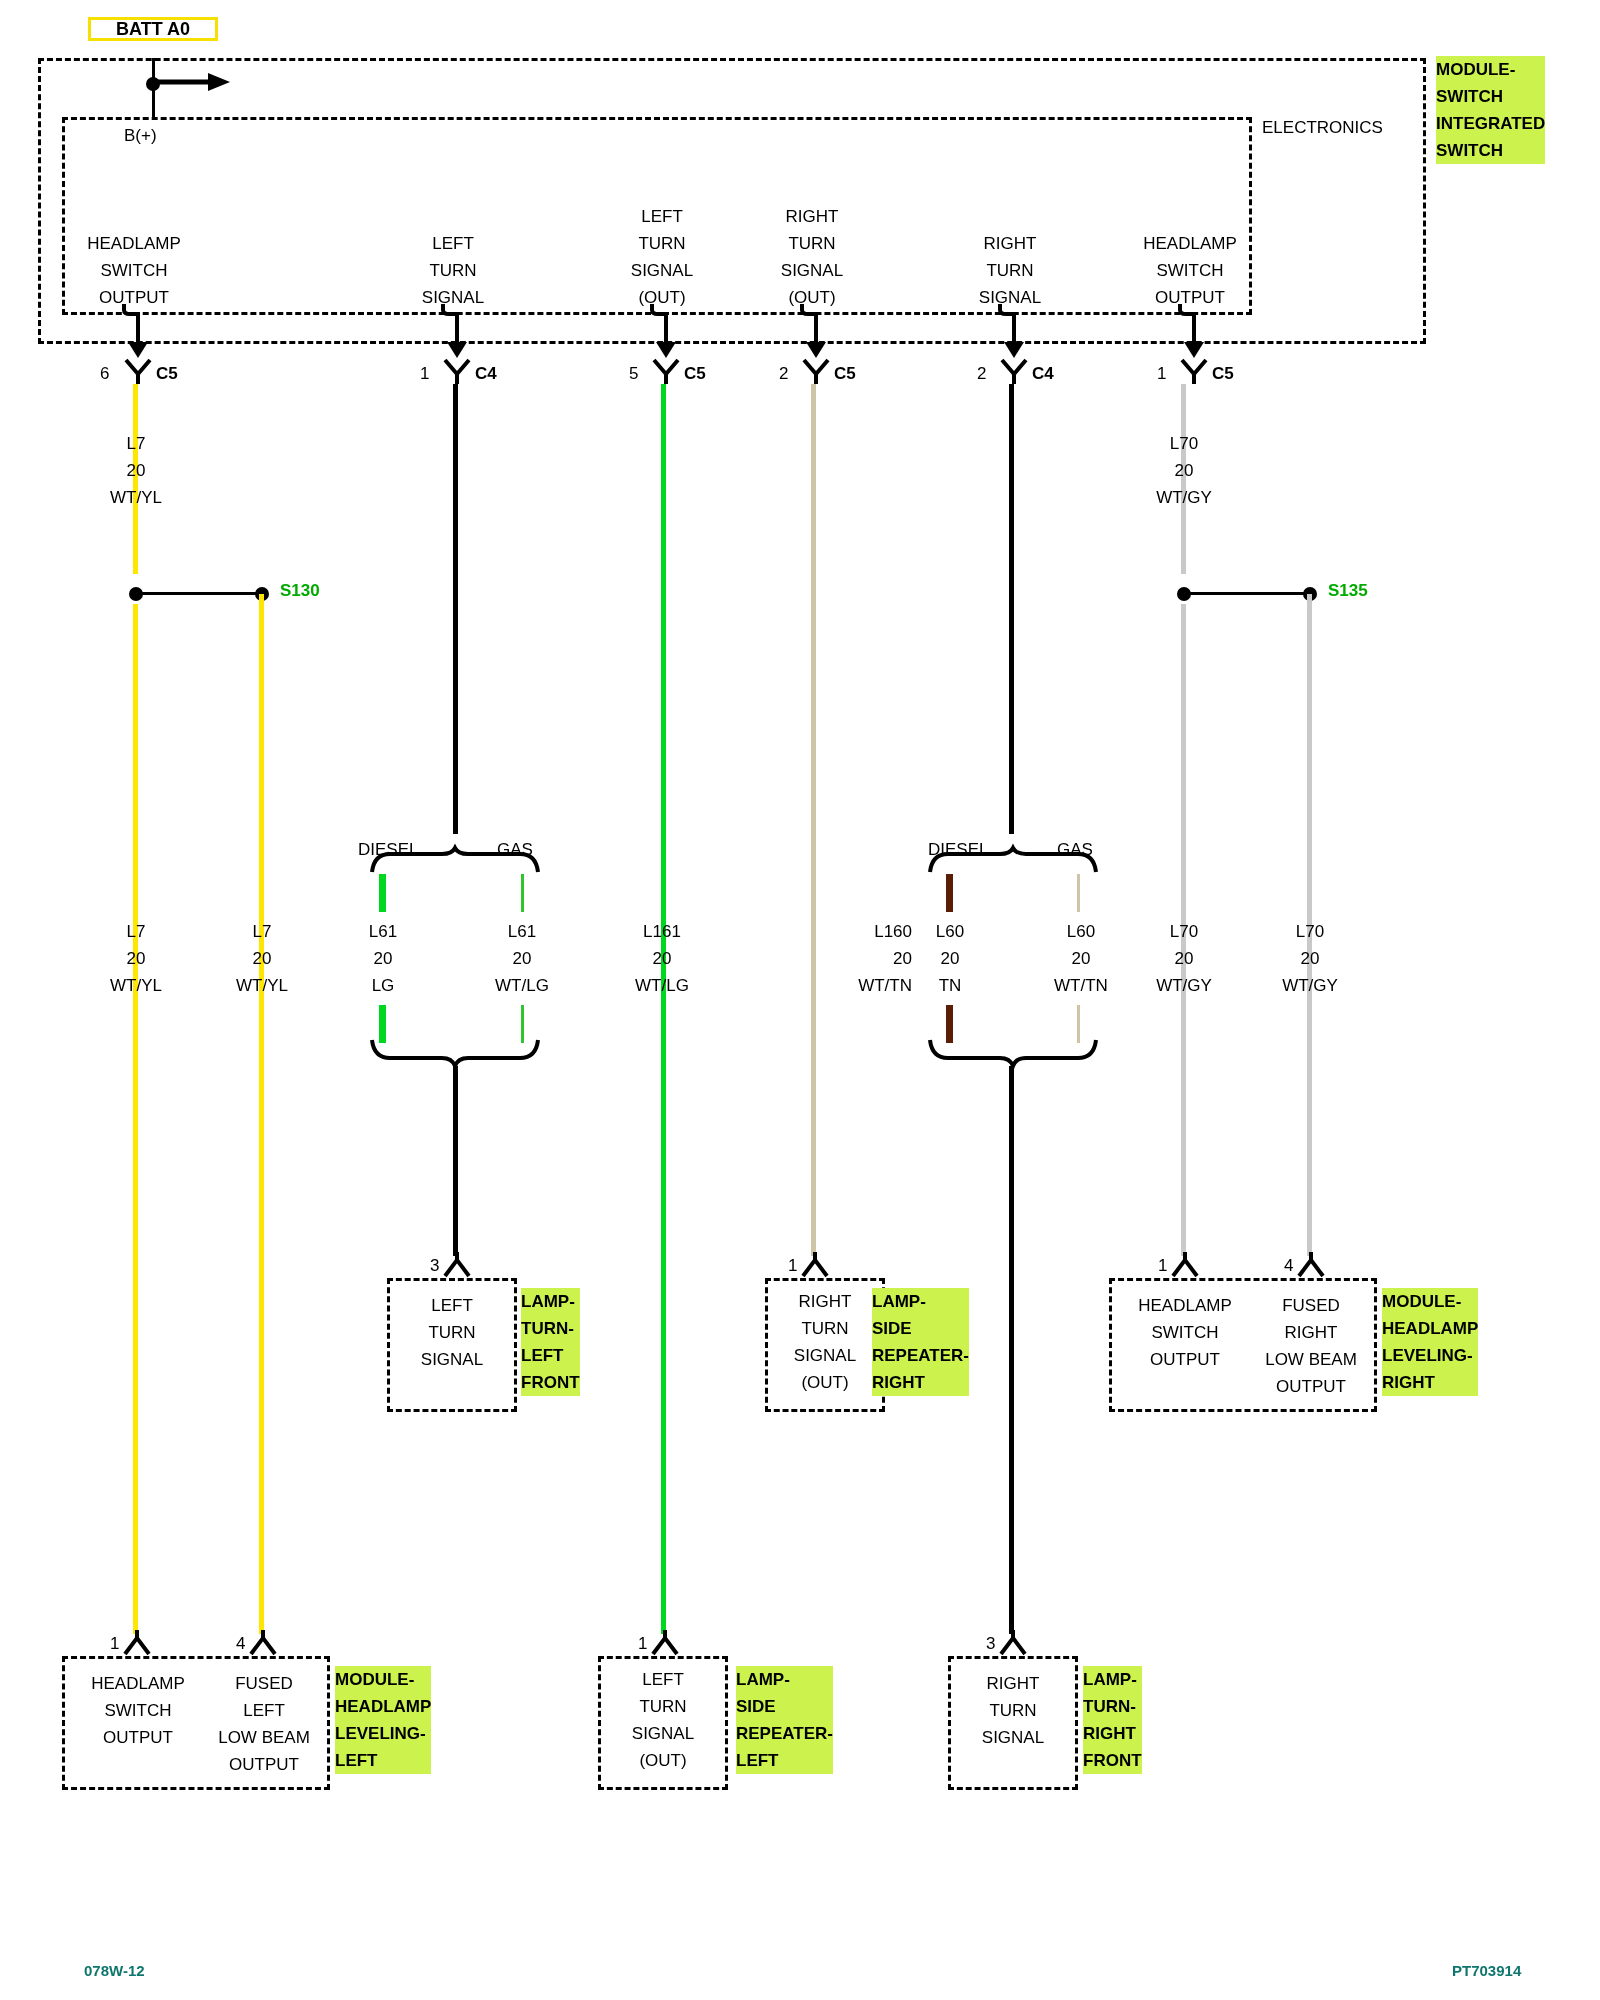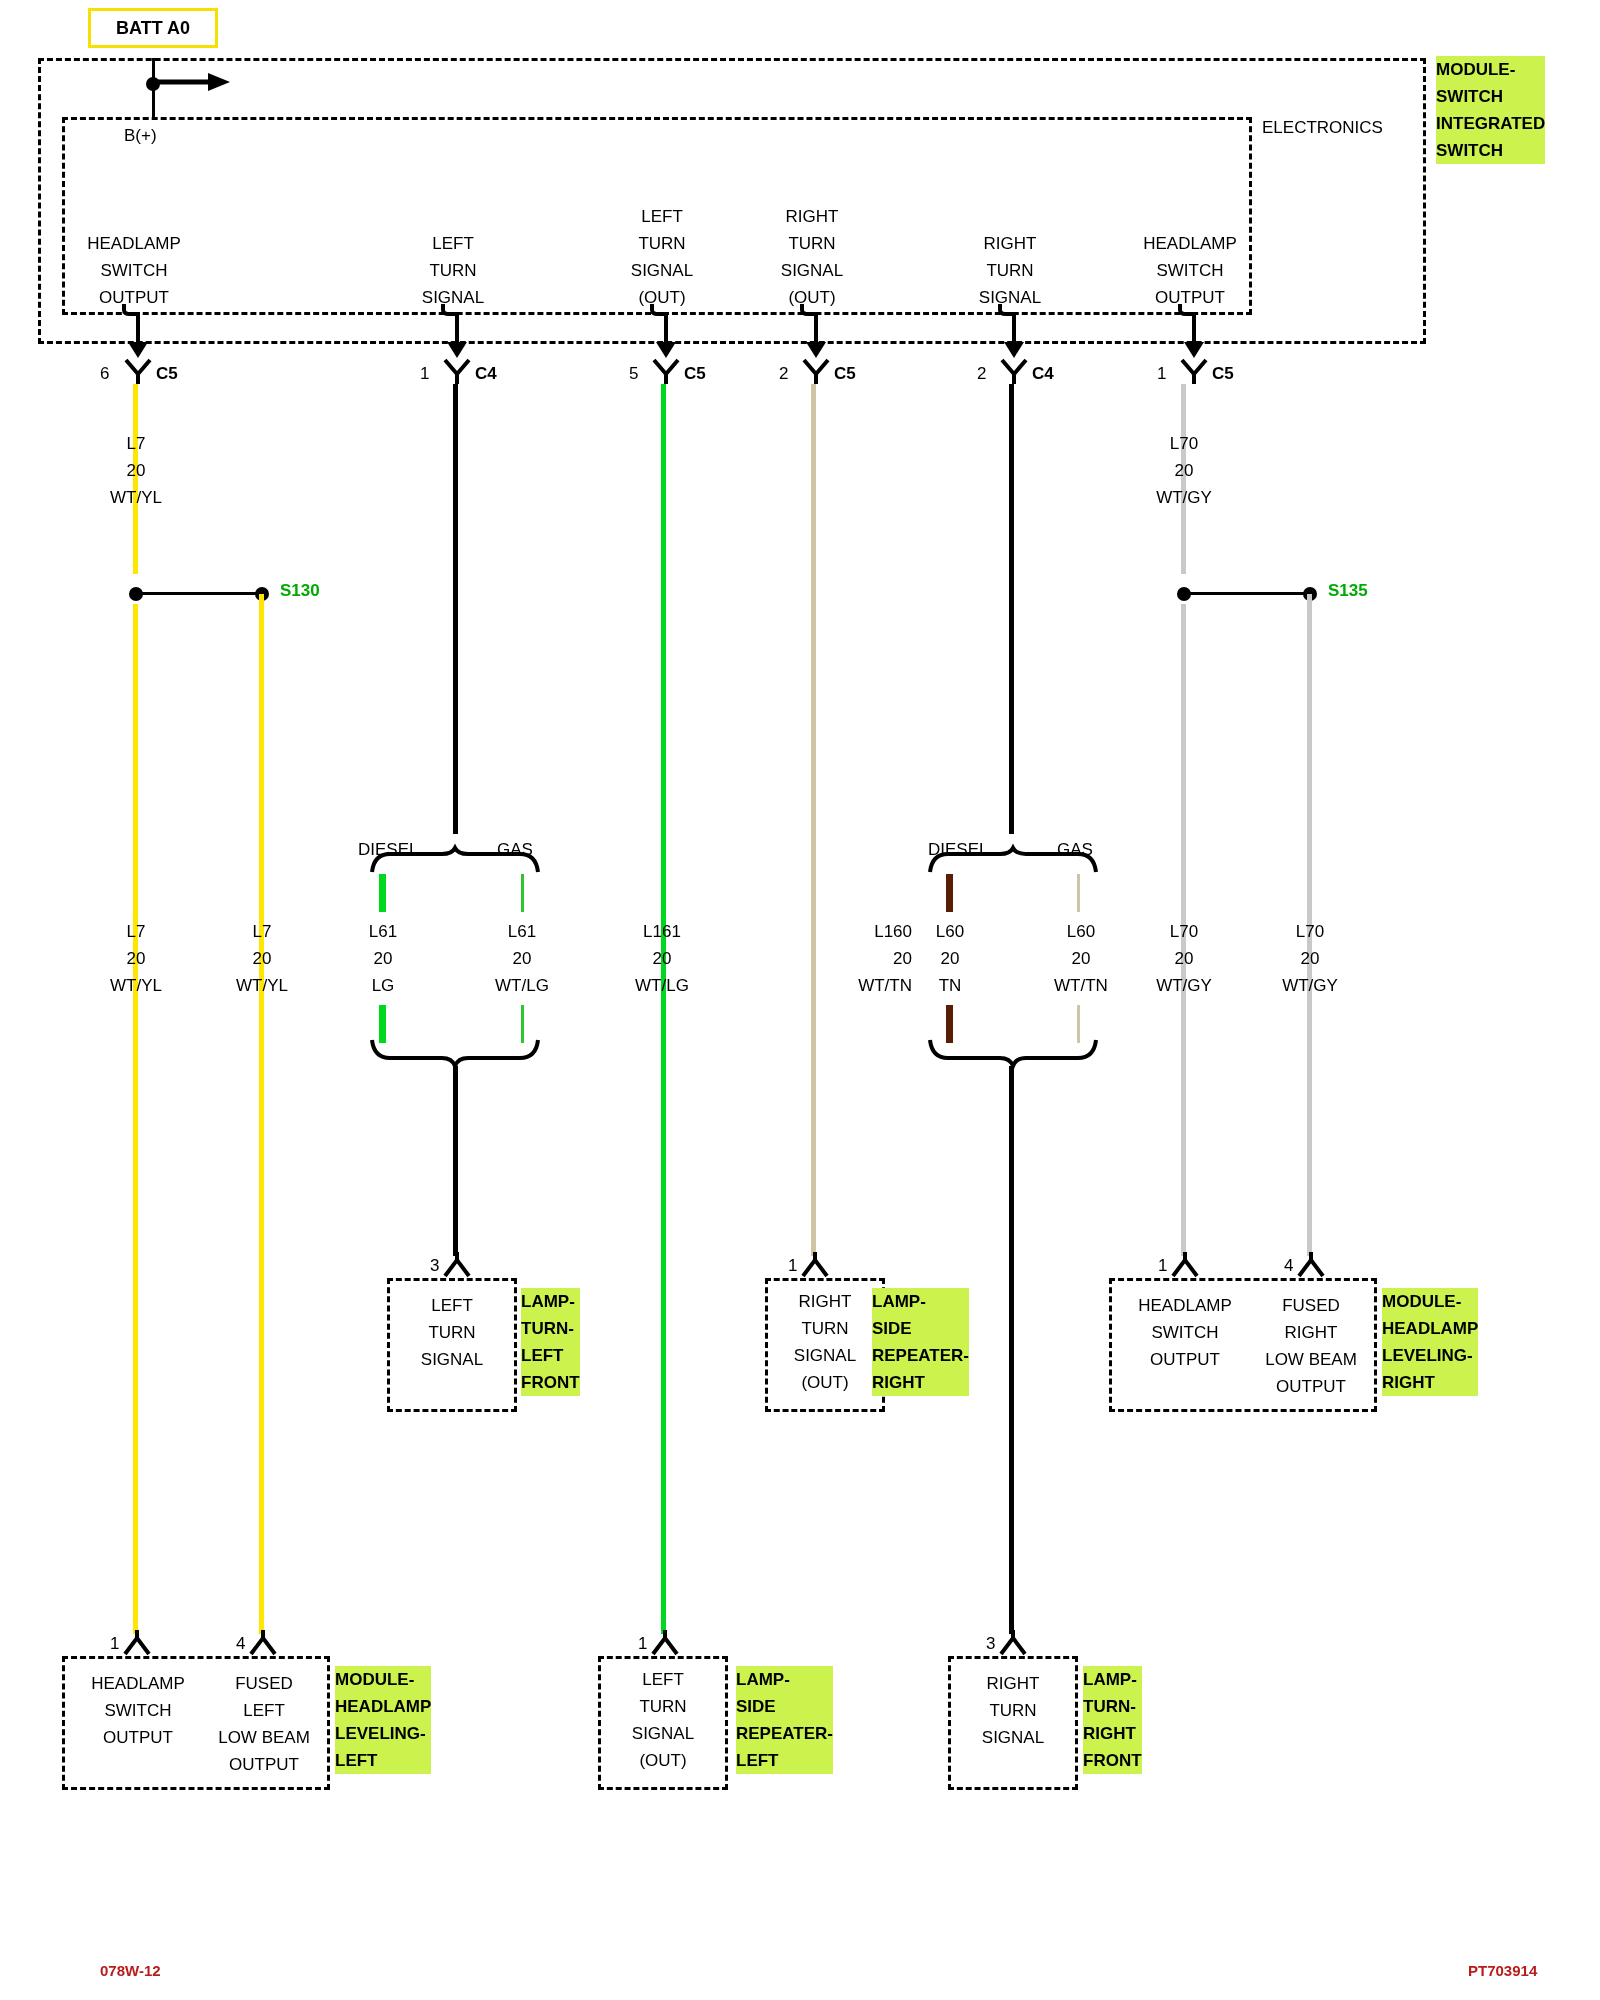--- a/index.html
+++ b/index.html
@@ -21,29 +21,29 @@
 
   
   .wire{position:absolute;width:5px;}
   .wire.thin{width:3px;}
 
   .dot{position:absolute;width:14px;height:14px;border-radius:50%;background:#000;}
 
   .battbox{border:3px solid #f5e000;box-sizing:border-box;display:flex;align-items:center;justify-content:center;}
   .battbox span{font-weight:bold;font-size:18px;}
 
-  .foot{font-size:15px;font-weight:bold;color:#b91c1c;margin-left:16px;}
+  .foot{font-size:15px;font-weight:bold;color:#0f766e;}
   svg{display:block;overflow:visible;}
 </style>
 </head>
 <body>
 
 <div id="sheet">
 
-  <div class="abs battbox" style="left:88px;top:8px;width:130px;height:40px;">
+  <div class="abs battbox" style="left:88px;top:17px;width:130px;height:24px;">
     <span>BATT A0</span>
   </div>
 
   <div class="abs dashbox" style="left:38px;top:58px;width:1388px;height:286px;"></div>
 
   <div class="abs dashbox" style="left:62px;top:117px;width:1190px;height:198px;"></div>
 
   <div class="abs txt" style="left:1262px;top:114px;">ELECTRONICS</div>
 
   <div class="abs" style="left:1436px;top:56px;">

